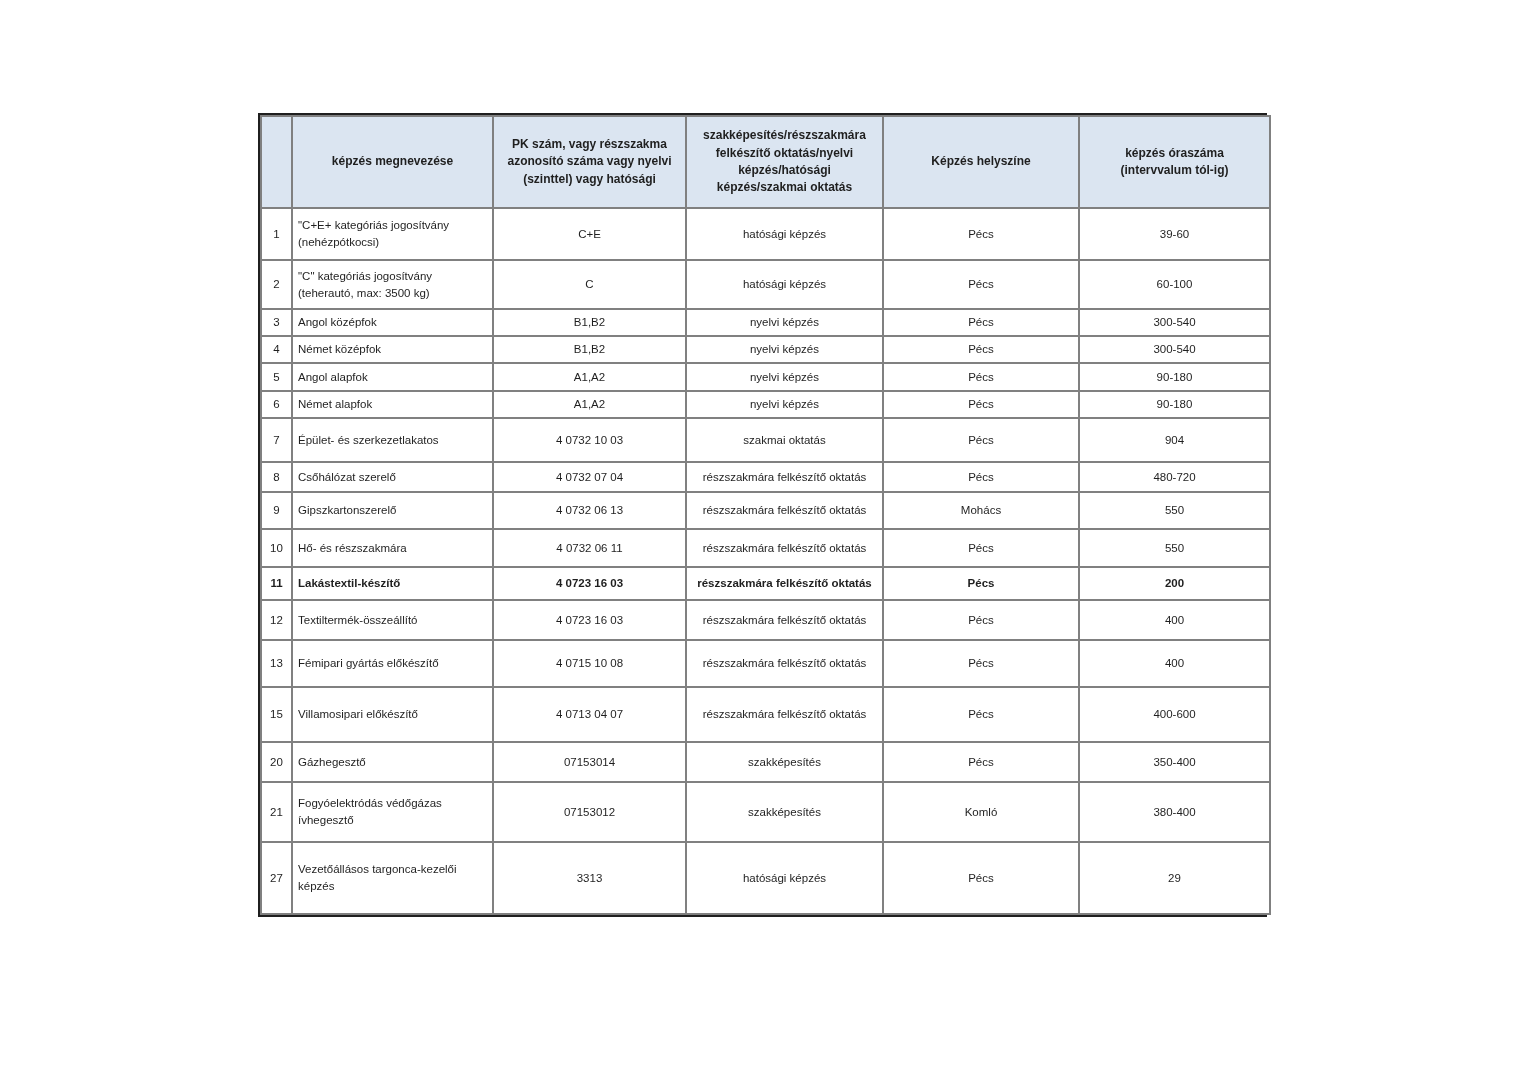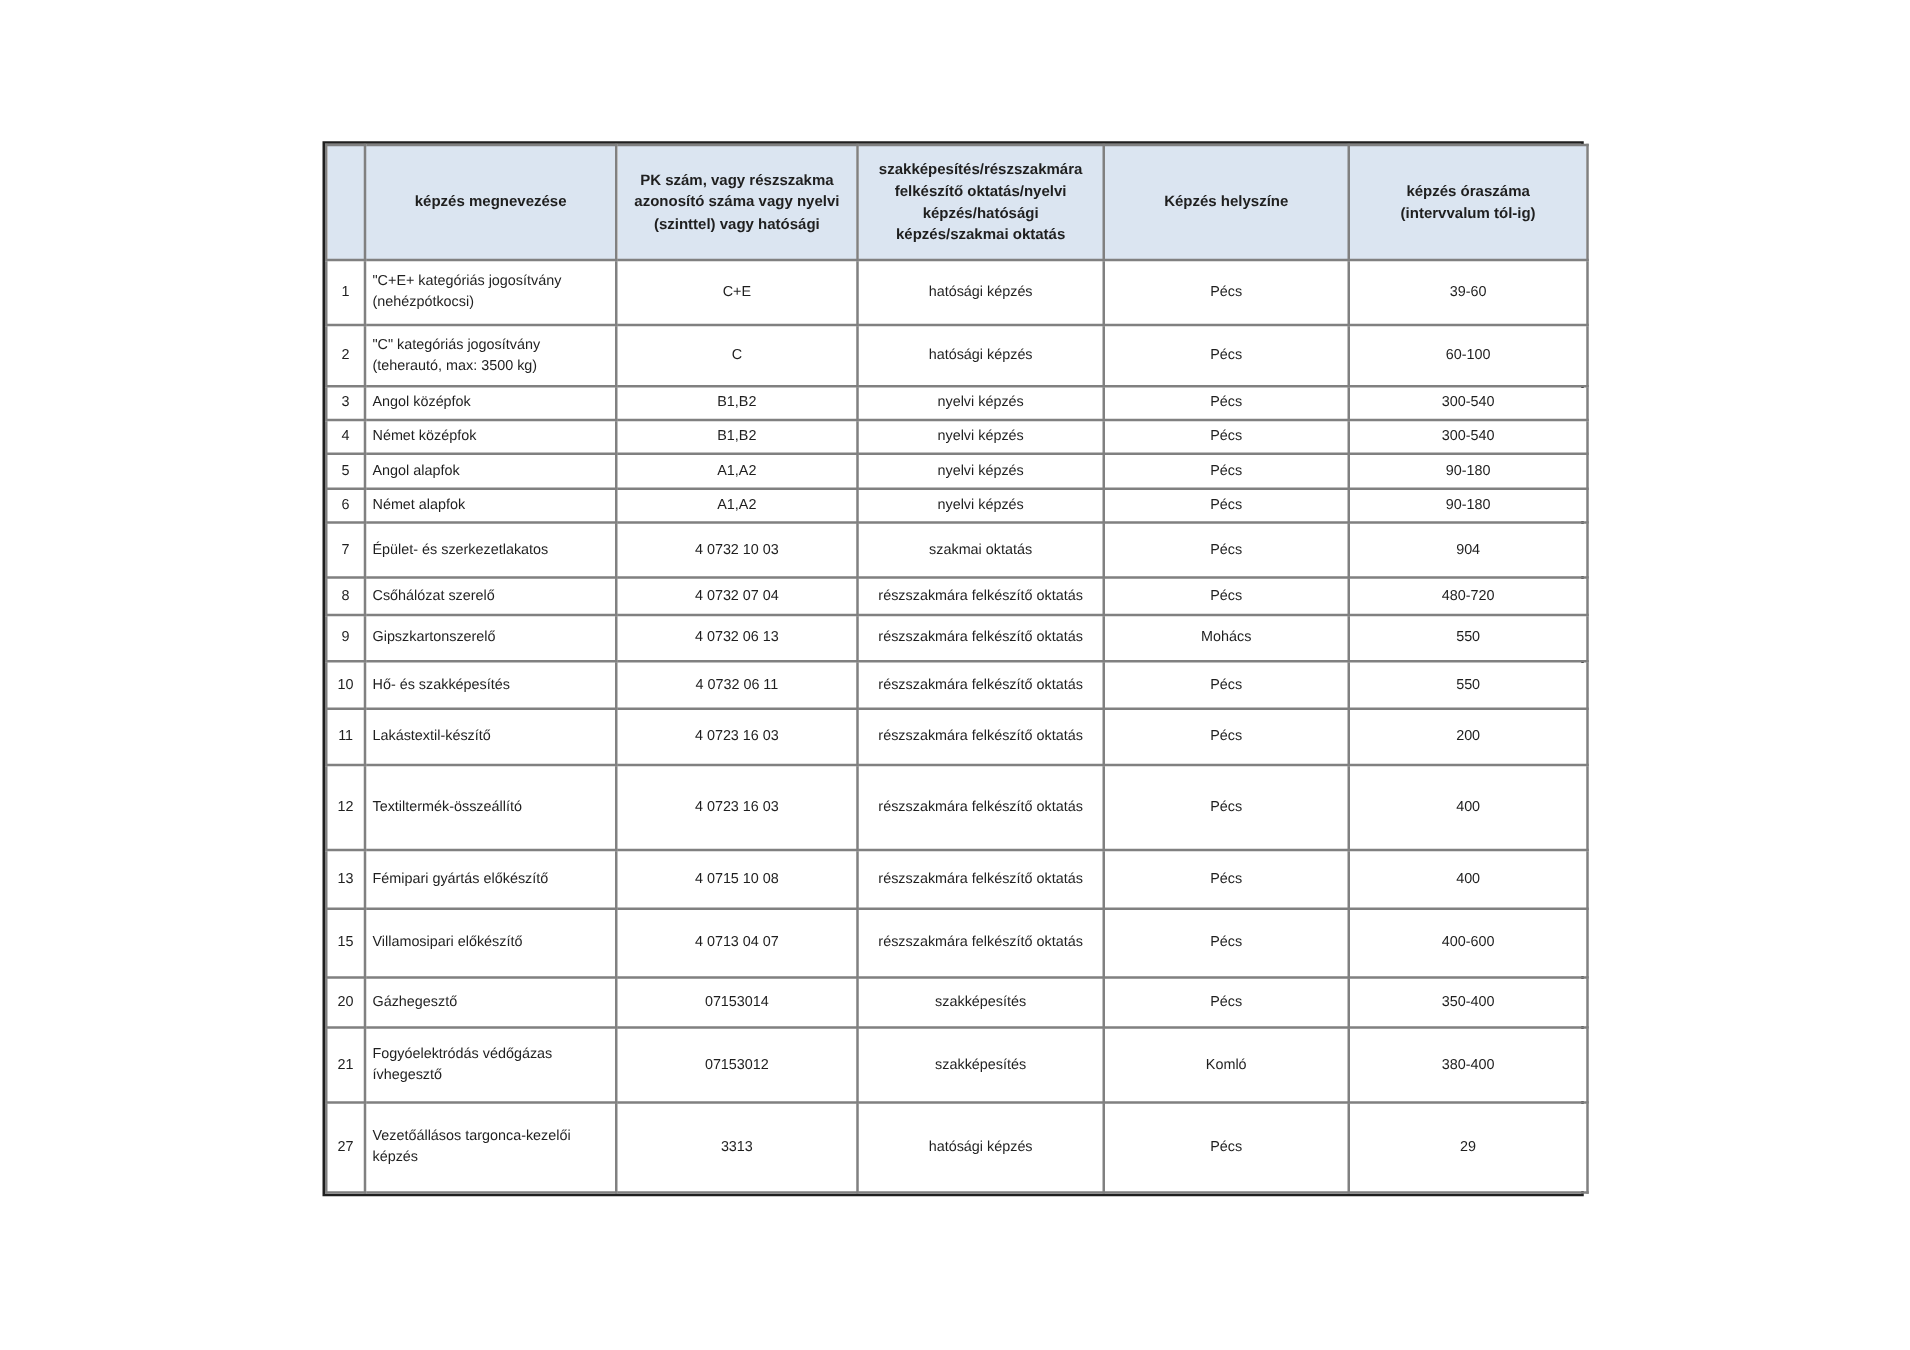--- a/index.html
+++ b/index.html
@@ -51,22 +51,22 @@
   tbody tr:nth-child(1)  { height: 52px; }
   tbody tr:nth-child(2)  { height: 49px; }
   tbody tr:nth-child(3)  { height: 27px; }
   tbody tr:nth-child(4)  { height: 27px; }
   tbody tr:nth-child(5)  { height: 28px; }
   tbody tr:nth-child(6)  { height: 27px; }
   tbody tr:nth-child(7)  { height: 44px; }
   tbody tr:nth-child(8)  { height: 30px; }
   tbody tr:nth-child(9)  { height: 37px; }
   tbody tr:nth-child(10) { height: 38px; padding-left: 21px; }
-  tbody tr:nth-child(11) { height: 45px; }
-  tbody tr:nth-child(12) { height: 68px; }
+  tbody tr:nth-child(11) { height: 33px; font-weight: bold; }
+  tbody tr:nth-child(12) { height: 40px; }
   tbody tr:nth-child(13) { height: 47px; border-radius: 21px; }
   tbody tr:nth-child(14) { height: 55px; }
   tbody tr:nth-child(15) { height: 40px; }
   tbody tr:nth-child(16) { height: 60px; }
   tbody tr:nth-child(17) { height: 72px; }
   tbody tr:nth-child(18) { height: 34px; }
 </style>
 </head>
 <body>
 
@@ -167,21 +167,21 @@
     <td class="cell-num">9</td>
     <td class="cell-name">Gipszkartonszerelő</td>
     <td class="cell-code">4 0732 06 13</td>
     <td class="cell-type">részszakmára felkészítő oktatás</td>
     <td class="cell-loc">Mohács</td>
     <td class="cell-hrs">550</td>
   </tr>
 
   <tr>
     <td class="cell-num">10</td>
-    <td class="cell-name">Hő- és szakképesítés</td>
+    <td class="cell-name">Hő- és részszakmára</td>
     <td class="cell-code">4 0732 06 11</td>
     <td class="cell-type">részszakmára felkészítő oktatás</td>
     <td class="cell-loc">Pécs</td>
     <td class="cell-hrs">550</td>
   </tr>
 
   <tr>
     <td class="cell-num">11</td>
     <td class="cell-name">Lakástextil-készítő</td>
     <td class="cell-code">4 0723 16 03</td>

